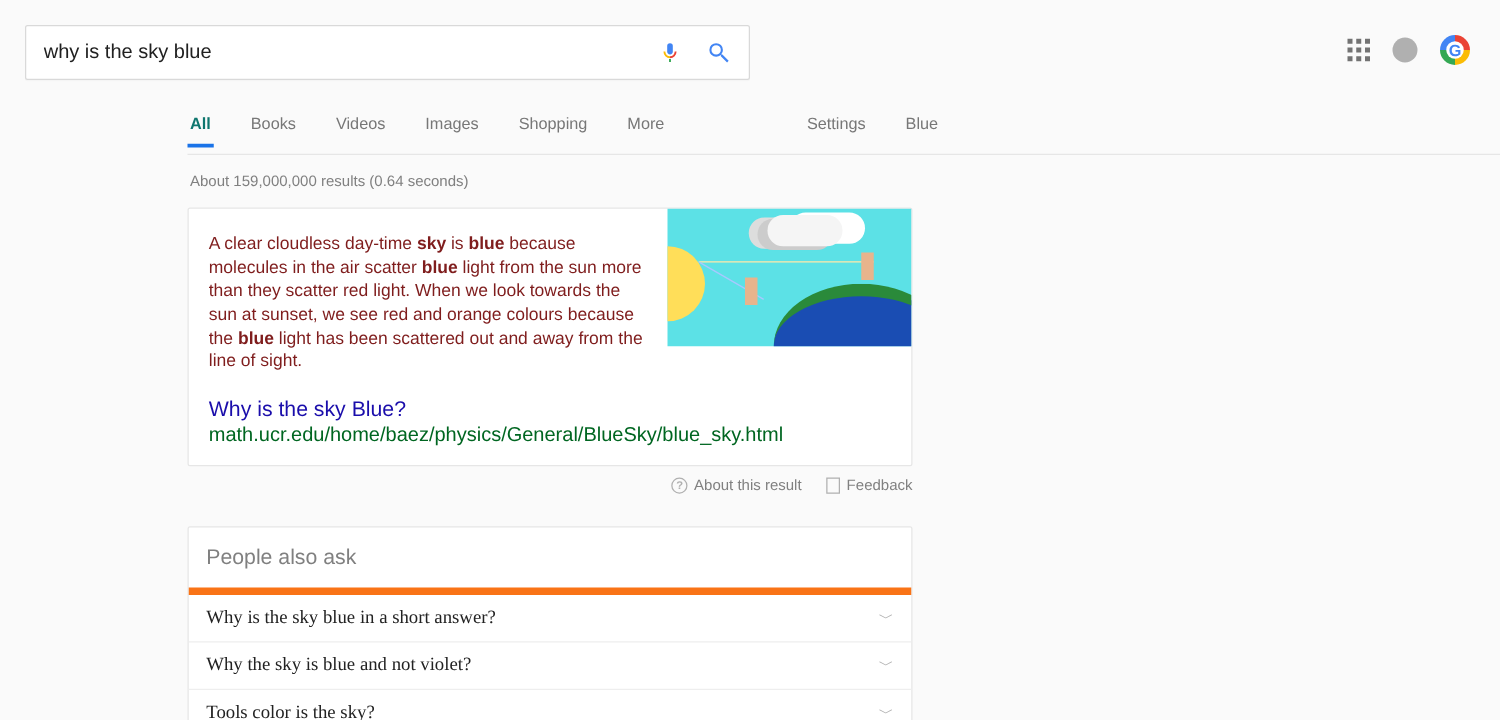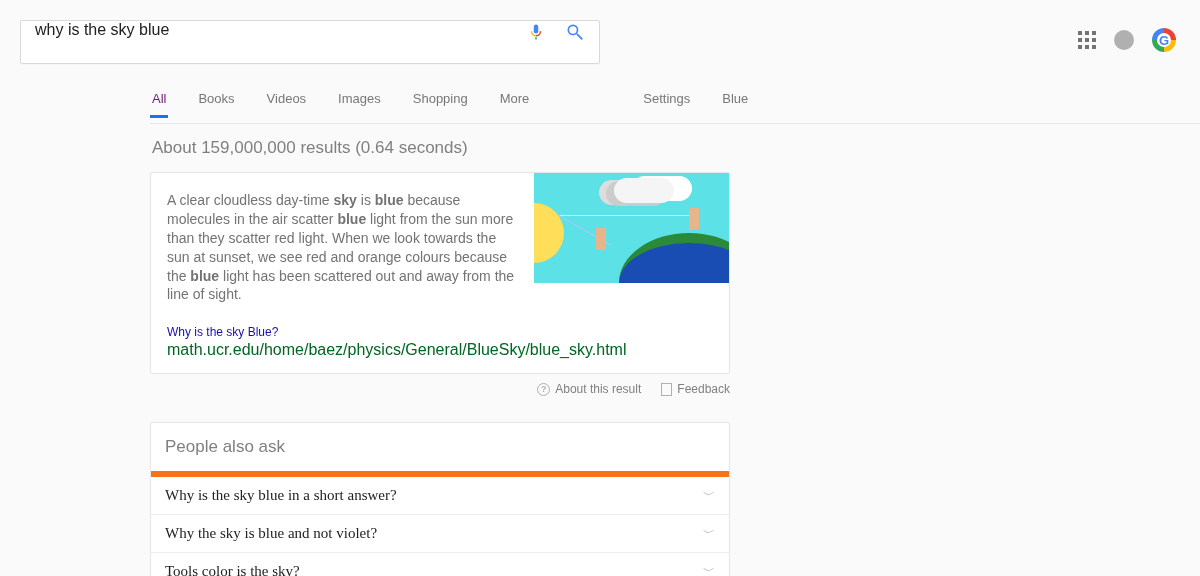--- a/index.html
+++ b/index.html
@@ -1,51 +1,51 @@
 <!DOCTYPE html>
 <html><head>
 <meta charset="utf-8">
 <style>
   * { box-sizing: border-box; margin: 0; padding: 0; }
   body { font-family: Arial, sans-serif; background: #fafafa; font-size: 13px; color: #222; }
   .header { padding: 20px 0 0 0; }
   .top-row { display: flex; align-items: center; padding: 0 20px; position: relative; }
   .logo { margin-right: 30px; margin-left: -8px; margin-top: -6px; }
   .logo svg { width: 120px; height: 40px; }
-  .searchbar { flex: 0 0 580px; height: 44px; border: 1px solid #d9d9d9; border-radius: 2px; background: #fff; display: flex; align-items: flex-start; padding: 0 14px; box-shadow: 0 1px 0 rgba(0,0,0,0.02); }
+  .searchbar { flex: 0 0 580px; height: 44px; border: 1px solid #d9d9d9; border-radius: 2px; background: #fff; display: flex; align-items: center; padding: 0 14px; box-shadow: 0 1px 0 rgba(0,0,0,0.02); }
   .searchbar input { flex: 1; border: none; outline: none; font-size: 16px; color: #212121; background: transparent; }
   .search-icons { display: flex; align-items: center; gap: 20px; }
   .header-right { position: absolute; right: 24px; top: 8px; display: flex; align-items: center; gap: 18px; }
   .apps-icon { width: 18px; height: 18px; display: grid; grid-template-columns: repeat(3,4px); grid-template-rows: repeat(3,4px); gap: 3px; cursor: pointer; }
   .apps-icon span { background: #737373; width: 4px; height: 4px; }
   .bell-icon { width: 20px; height: 20px; border-radius: 50%; background: #b0b0b0; position: relative; }
   .avatar-g { width: 24px; height: 24px; border-radius: 50%; background: conic-gradient(#ea4335 0 25%, #fbbc05 25% 50%, #34a853 50% 75%, #4285f4 75% 100%); display:flex; align-items:center; justify-content:center; }
   .avatar-g::after{content:"G";font-weight:bold;color:#fff;font-size:13px;background:#fff;color:#4285f4;border-radius:50%;width:14px;height:14px;display:flex;align-items:center;justify-content:center;font-family:Arial;}
   .tabs-row { display:flex; align-items:center; margin-left: 150px; margin-top: 22px; border-bottom: 1px solid #e6e6e6; height: 38px; }
   .tabs-left { display:flex; gap: 28px; }
   .tabs-right { display:flex; gap: 28px; margin-left: 110px; }
   .tab { color: #777; font-size: 13px; padding: 0 2px 12px 2px; cursor:pointer; }
-  .tab.active { color: #701a75; font-weight: 400; border-bottom: 3px solid #1a73e8; padding-bottom: 9px; }
+  .tab.active { color: #0f766e; font-weight: 700; border-bottom: 3px solid #1a73e8; padding-bottom: 9px; }
   .content { margin-left: 150px; width: 580px; }
-  .result-stats { color: #808080; font-size: 17px; padding: 14px 0 14px 2px; }
+  .result-stats { color: #808080; font-size: 12px; padding: 14px 0 14px 2px; }
   .featured-snippet { border: 1px solid #e6e6e6; border-radius: 2px; background: #fff; padding: 18px 16px 14px 16px; position: relative; }
   .snippet-body { display:flex; gap: 12px; }
-  .snippet-text { flex:1; font-size: 14px; line-height: 1.35; color: #737373; }
+  .snippet-text { flex:1; font-size: 14px; line-height: 1.35; color: #7f1d1d; }
   .snippet-text b { font-weight: bold; }
   .snippet-img { width: 195px; height: 110px; background:#5ce1e6; position:relative; overflow:hidden; flex-shrink:0; margin-top:-18px; margin-right:-16px; }
   .sun{position:absolute;left:-30px;top:30px;width:60px;height:60px;border-radius:50%;background:#ffde59;}
   .earth{position:absolute;right:-30px;bottom:-50px;width:140px;height:100px;border-radius:50%;background:#1a4db3;border-top:10px solid #2a8a3a;}
   .cloud{position:absolute;top:5px;left:80px;width:60px;height:25px;background:#f5f5f5;border-radius:15px;box-shadow:-8px 3px 0 #ccc, 18px -2px 0 #fff, -15px 2px 0 #ddd;}
   .person{position:absolute;width:10px;height:22px;background:#e8b48c;}
   .p1{left:62px;top:55px;}
   .p2{right:30px;top:35px;}
   .ray{position:absolute;height:1px;background:#ffe9a8;left:25px;top:42px;width:140px;transform-origin:left;}
   .ray2{position:absolute;height:1px;background:#a8c8ff;left:25px;top:42px;width:60px;transform:rotate(30deg);transform-origin:left;}
   .snippet-link { margin-top: 20px; }
-  .snippet-link a { color: #1a0dab; font-size: 12px; text-decoration:none; }
+  .snippet-link a { color: #1a0dab; font-size: 17px; text-decoration:none; }
   .snippet-url { color: #006621; font-size: 16px; margin-top: 2px; }
   .snippet-footer { display:flex; justify-content:flex-end; gap: 20px; font-size: 12px; color:#808080; margin-top: 8px; align-items:center; }
   .snippet-footer span{display:flex;align-items:center;gap:5px;cursor:pointer;}
   .qicon{width:13px;height:13px;border-radius:50%;border:1.5px solid #b0b0b0;display:inline-flex;align-items:center;justify-content:center;font-size:9px;color:#b0b0b0;font-weight:bold;}
   .fbicon{width:11px;height:13px;border:1.5px solid #b0b0b0;display:inline-block;position:relative;}
   .paa-box { border: 1px solid #e6e6e6; border-radius: 2px; background:#fff; margin-top: 26px; }
   .paa-title { color: #808080; font-size: 17px; padding: 14px 14px; border-bottom:6px solid #f97316; }
   .paa-item { display:flex; justify-content:space-between; align-items:center; padding: 10px 14px; border-bottom:1px solid #eee; cursor:pointer; }
   .paa-item:last-child{border-bottom:none;}
   .paa-q { font-size: 15px; color:#222;font-family:Liberation Serif, serif; }

